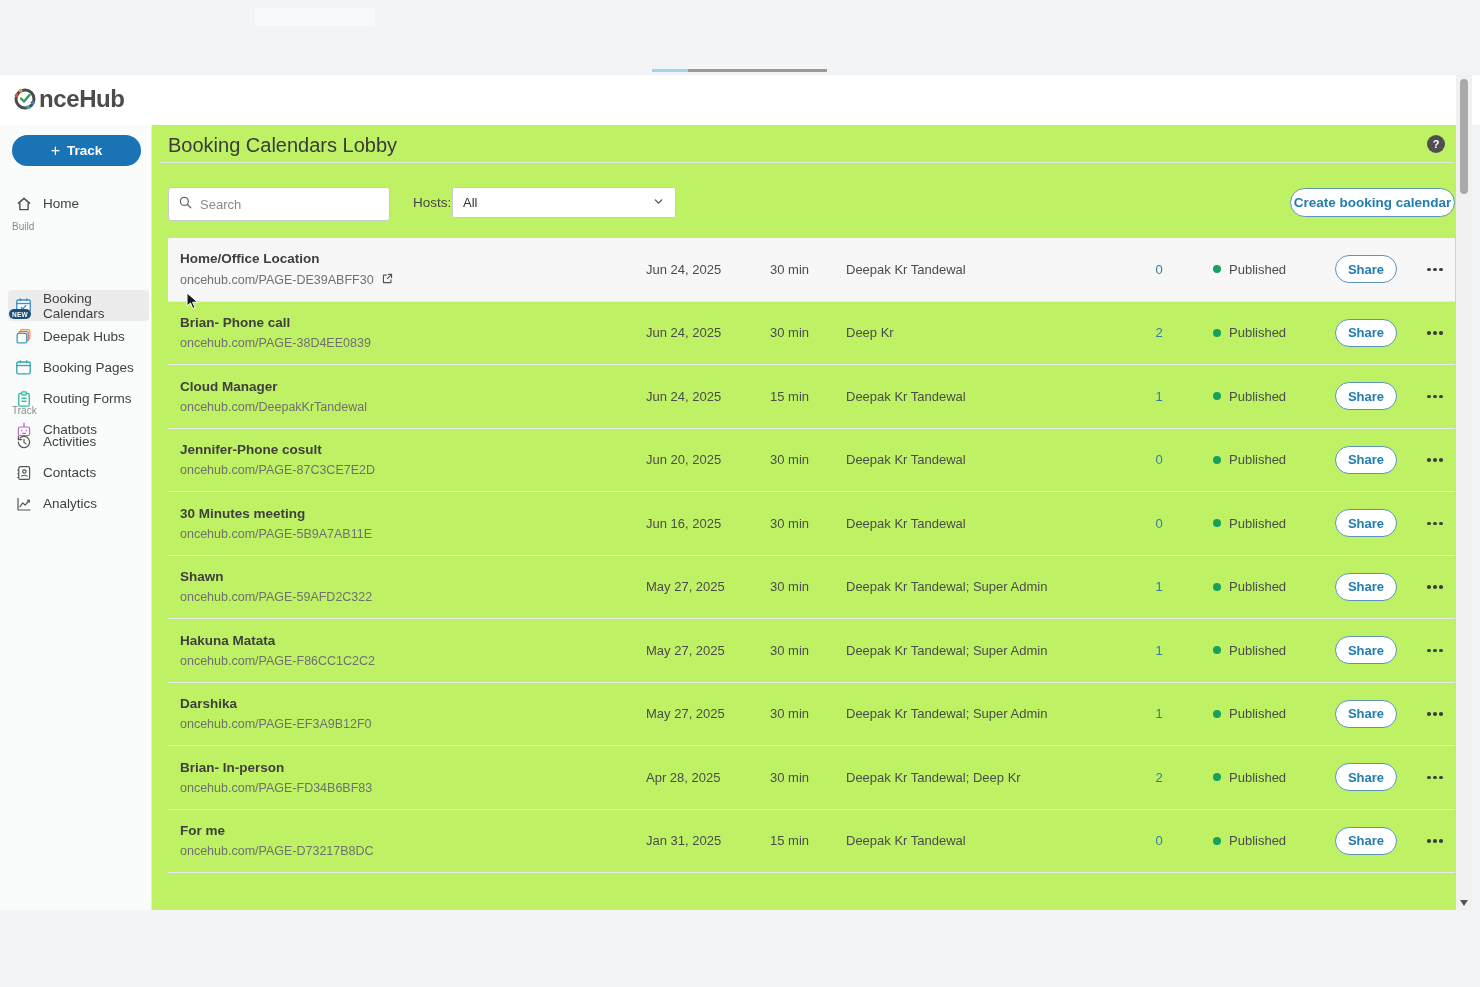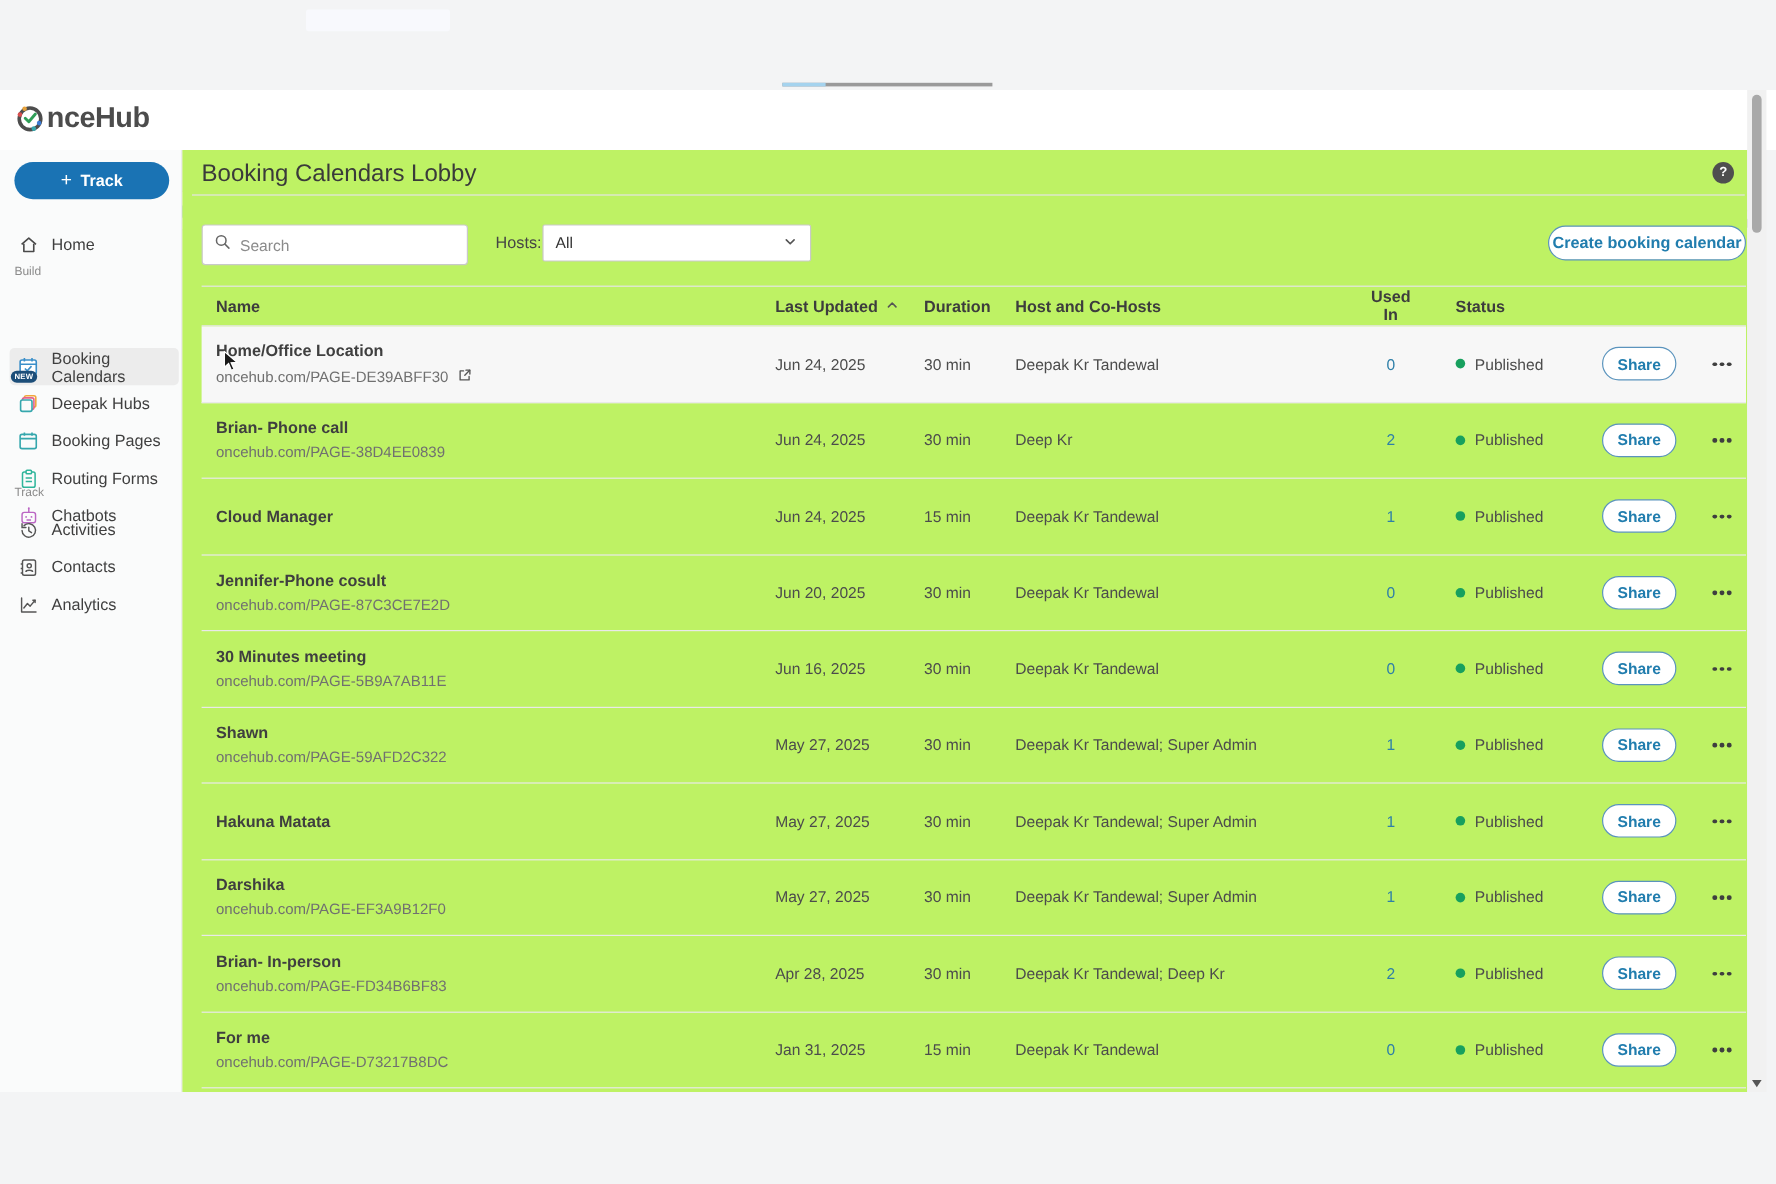--- a/index.html
+++ b/index.html
@@ -295,37 +295,20 @@
       <span>
         <svg width="13" height="13" viewBox="0 0 16 16" fill="none" stroke="#555" stroke-width="1.7" stroke-linecap="round" stroke-linejoin="round">
           <path d="M4 6 l4 4 4-4"></path>
         </svg>
       </span>
     </div>
 
     <button class="create-cal-btn">Create booking calendar</button>
 
     <div class="table">
-      <div class="grid thead">
-        <div class="th-name">Name</div>
-        <div class="th-updated">
-          <span>Last Updated</span>
-          <span>
-            <svg width="11" height="11" viewBox="0 0 14 14" fill="none" stroke="#555" stroke-width="1.7" stroke-linecap="round" stroke-linejoin="round">
-              <path d="M3 8.5 L7 4.5 L11 8.5"></path>
-            </svg>
-          </span>
-        </div>
-        <div>Duration</div>
-        <div>Host and Co-Hosts</div>
-        <div class="th-used">Used In</div>
-        <div style="padding-left:13px;">Status</div>
-        <div></div>
-        <div></div>
-      </div>
       <div>
   <div class="grid trow hover">
     <div class="c-name">
       <span class="row-name">Home/Office Location</span>
       <span class="row-url">
         <span>oncehub.com/PAGE-DE39ABFF30</span>
         <span>
           <svg width="13" height="13" viewBox="0 0 16 16" fill="none" stroke="#555" stroke-width="1.4" stroke-linecap="round" stroke-linejoin="round">
             <path d="M6.5 3.8 H3 V13 H12.2 V9.5"></path>
             <path d="M9 3 h4 v4"></path>
@@ -374,20 +357,24 @@
                 <i></i>
                 <i></i>
                 <i></i>
               </span>
     </div>
   </div>
 
   <div class="grid trow">
     <div class="c-name">
       <span class="row-name">Cloud Manager</span>
+      <span class="row-url">
+        <span>oncehub.com/DeepakKrTandewal</span>
+
+      </span>
     </div>
     <div>Jun 24, 2025</div>
     <div>15 min</div>
     <div>Deepak Kr Tandewal</div>
     <div class="c-used"><span class="used-link">1</span></div>
     <div class="c-status">
       <span class="status-dot"></span>
       <span>Published</span>
     </div>
     <div class="c-share"><button class="share-btn">Share</button></div>
@@ -474,20 +461,24 @@
                 <i></i>
                 <i></i>
                 <i></i>
               </span>
     </div>
   </div>
 
   <div class="grid trow">
     <div class="c-name">
       <span class="row-name">Hakuna Matata</span>
+      <span class="row-url">
+        <span>oncehub.com/PAGE-F86CC1C2C2</span>
+
+      </span>
     </div>
     <div>May 27, 2025</div>
     <div>30 min</div>
     <div>Deepak Kr Tandewal; Super Admin</div>
     <div class="c-used"><span class="used-link">1</span></div>
     <div class="c-status">
       <span class="status-dot"></span>
       <span>Published</span>
     </div>
     <div class="c-share"><button class="share-btn">Share</button></div>

